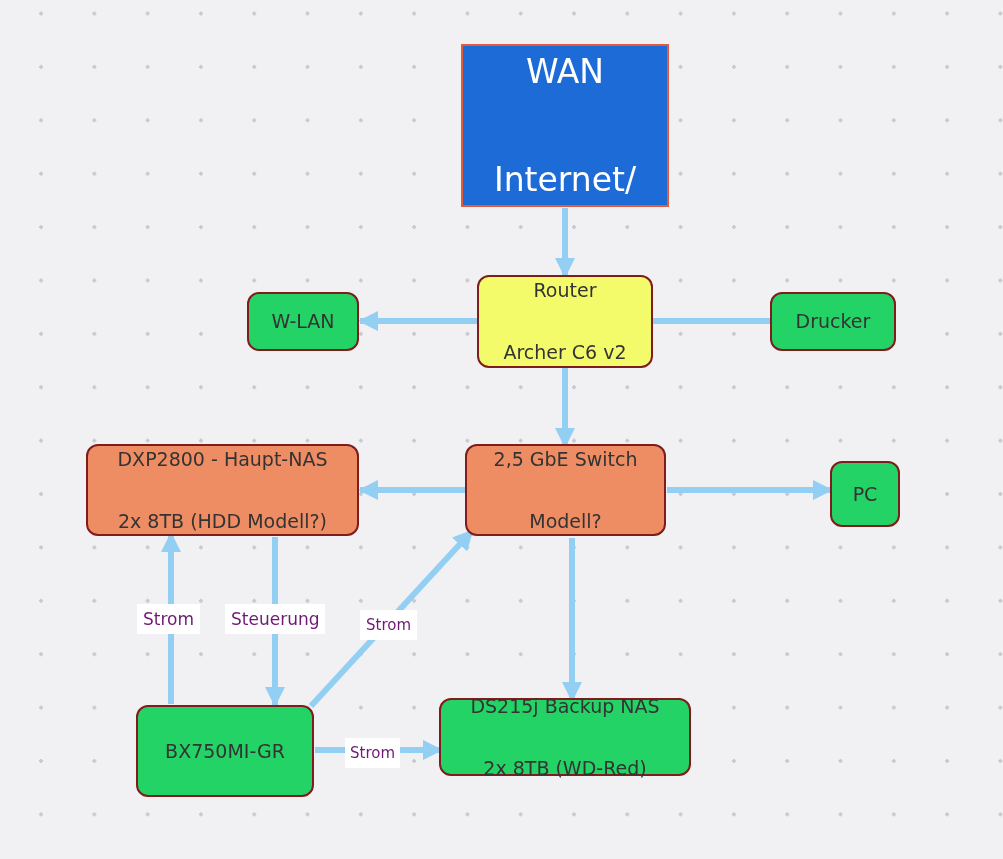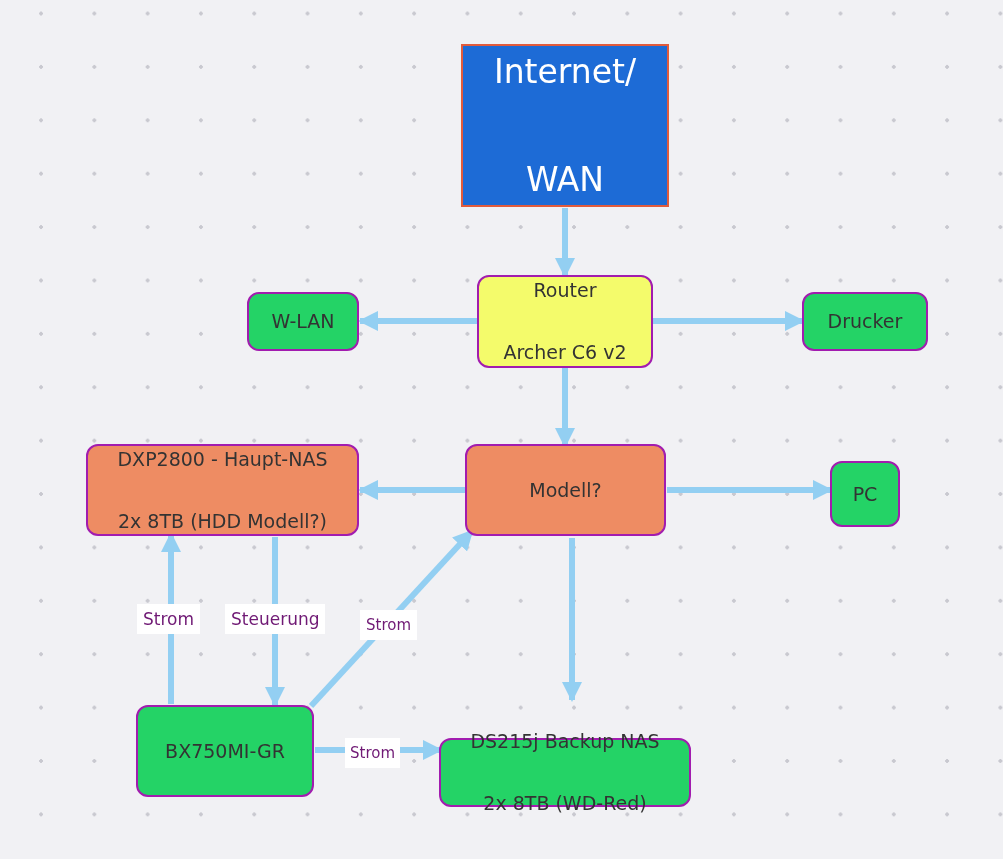--- a/index.html
+++ b/index.html
@@ -9,21 +9,21 @@
     background-image: radial-gradient(circle, #c9c9d0 1.6px, transparent 2px);
     background-size: 53.3px 53.4px;
     background-position: 14.4px -13.2px;
     font-family: "DejaVu Sans", "Liberation Sans", sans-serif;
   }
   #edges { position:absolute; left:0; top:0; width:1003px; height:859px; }
   .node {
     position:absolute; box-sizing:border-box;
     display:flex; align-items:center; justify-content:center; text-align:center;
     color:#333333; font-size:19px; line-height:31px;
-    border:2px solid #a21caf; border-radius:12px;
+    border:2px solid #7f1d1d; border-radius:12px;
     white-space:pre-line;
   }
   .node span { display:block; }
   .green { background:#24d366; }
   .orange { background:#ee8c63; }
   .yellow { background:#f4fb6b; }
   .wan {
     background:#1d6bd6; color:#ffffff; border:2px solid #e25b3c; border-radius:0;
     font-size:33px; line-height:54px;
   }
@@ -50,42 +50,43 @@
   <line x1="667" y1="490" x2="831" y2="490" stroke="#93cff2" stroke-width="6" marker-end="url(#arrow)"></line>
   <line x1="572" y1="538" x2="572" y2="700" stroke="#93cff2" stroke-width="6" marker-end="url(#arrow)"></line>
   <line x1="171" y1="704" x2="171" y2="534" stroke="#93cff2" stroke-width="6" marker-end="url(#arrow)"></line>
   <line x1="275" y1="537" x2="275" y2="705" stroke="#93cff2" stroke-width="6" marker-end="url(#arrow)"></line>
   <line x1="311" y1="706" x2="472" y2="531" stroke="#93cff2" stroke-width="6" marker-end="url(#arrow)"></line>
   <line x1="315" y1="750" x2="441" y2="750" stroke="#93cff2" stroke-width="6" marker-end="url(#arrow)"></line>
 </svg>
 
 <div class="node wan" style="left:461px; top:44px; width:208px; height:163px;">
   <div>
+    <span>WAN</span>
     <span>Internet/</span>
-    <span>WAN</span>
   </div>
 </div>
 
 <div class="node yellow" style="left:477px; top:275px; width:176px; height:93px;">
   <div>
     <span>Router</span>
     <span>Archer C6 v2</span>
   </div>
 </div>
 
 <div class="node green" style="left:247px; top:292px; width:112px; height:59px;">
   <span>W-LAN</span>
 </div>
 
-<div class="node green" style="left:802px; top:292px; width:126px; height:59px;">
+<div class="node green" style="left:770px; top:292px; width:126px; height:59px;">
   <span>Drucker</span>
 </div>
 
 <div class="node orange" style="left:465px; top:444px; width:201px; height:92px;">
   <div>
+    <span>2,5 GbE Switch</span>
     <span>Modell?</span>
   </div>
 </div>
 
 <div class="node orange" style="left:86px; top:444px; width:273px; height:92px;">
   <div>
     <span>DXP2800 - Haupt-NAS</span>
     <span>2x 8TB (HDD Modell?)</span>
   </div>
 </div>
@@ -93,21 +94,21 @@
 <div class="node green" style="left:830px; top:461px; width:70px; height:66px;">
   <span>PC</span>
 </div>
 
 <div class="node green" style="left:136px; top:705px; width:178px; height:92px;">
   <div>
     <span>BX750MI-GR</span>
   </div>
 </div>
 
-<div class="node green" style="left:439px; top:698px; width:252px; height:69px;margin-top:40px;">
+<div class="node green" style="left:439px; top:698px; width:252px; height:78px;">
   <div>
     <span>DS215j Backup NAS</span>
     <span>2x 8TB (WD-Red)</span>
   </div>
 </div>
 
 <div class="edge-label" style="left:137px; top:604px;">Strom</div>
 <div class="edge-label" style="left:225px; top:604px;">Steuerung</div>
 <div class="edge-label small" style="left:360px; top:610px;">Strom</div>
 <div class="edge-label small" style="left:345px; top:738px; padding:4px 5px;">Strom</div>

